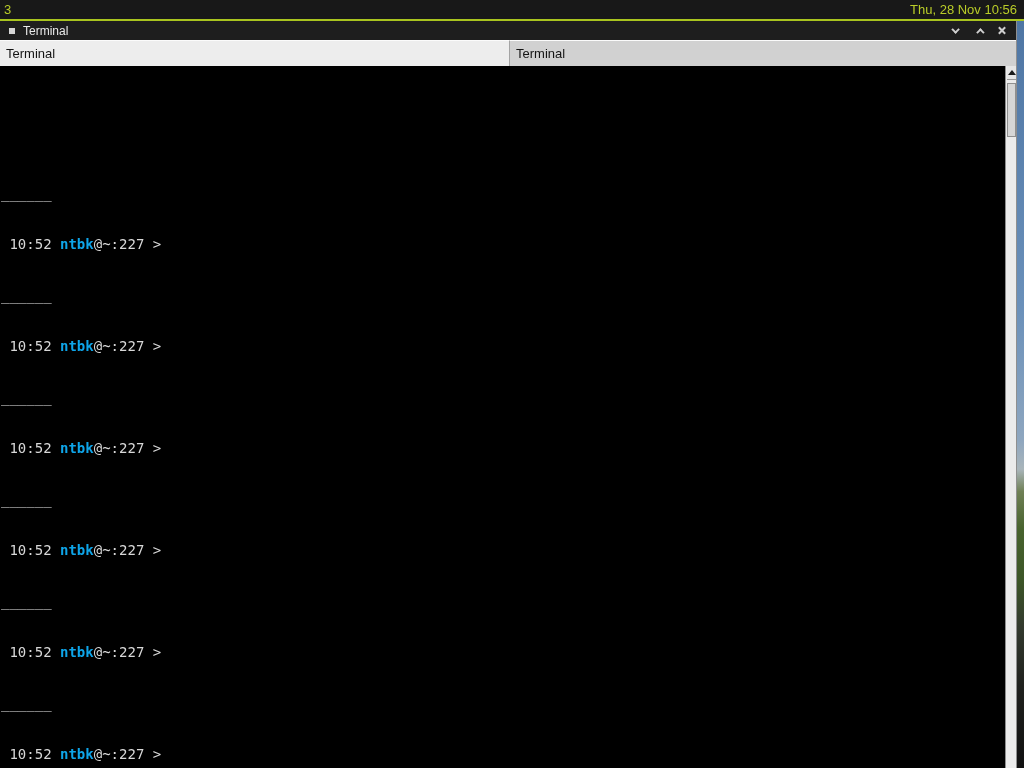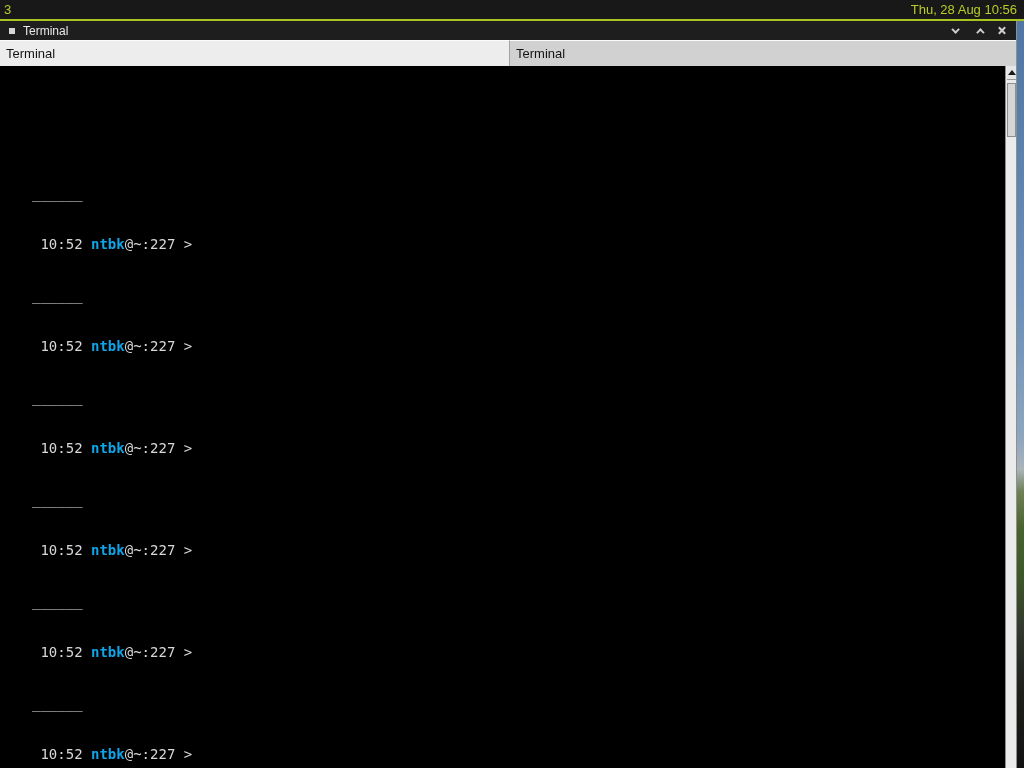--- a/index.html
+++ b/index.html
@@ -34,21 +34,21 @@
   .tab { height:26px; font-size:13px; color:#141414; line-height:25px; padding-left:6px;
          border-top:1px solid #fbfbfb; }
   .tab.active { width:510px; background:#ededed; border-right:1px solid #a3a3a3; }
   .tab.inactive { flex:1; background:#d1d1d1; }
 
   
   .terminal { position:absolute; top:66px; left:0; width:1005px; height:702px;
               background:#000; overflow:hidden; padding-left:1px;
               font-family:"DejaVu Sans Mono", monospace; font-size:14px; line-height:17px;
               color:#d8d8d8; white-space:pre; }
-  .pblock { height:51px;margin-left:31px; }
+  .pblock { height:51px; }
   .blank-row { height:17px; }
   .sep-line { height:17px; color:#cfcfcf; }
   .prompt-line { height:17px; }
   .prompt-user { font-weight:bold; color:#0ea5e9; }
 
   
   .scrollbar { position:absolute; top:66px; left:1005px; width:11px; height:702px;
                background:#ebebeb; border-left:1px solid #8f8f8f; }
   .sb-btn { position:absolute; top:0; left:1px; width:10px; height:14px; background:#e6e6e6;
             border-bottom:1px solid #9a9a9a; display:flex; align-items:center; justify-content:center; }
@@ -65,21 +65,21 @@
                  #6f8055 63%, #48632e 68%, #3c5527 75%, #333a2e 81%,
                  #20211e 89%, #101010 100%); }
 </style>
 </head>
 <body>
 
 <div id="screen">
 
   <div class="topbar">
     <span class="ws">3</span>
-    <span class="clock">Thu, 28 Aug 10:56</span>
+    <span class="clock">Thu, 28 Nov 10:56</span>
   </div>
 
   <div class="titlebar">
     <span class="title-icon"></span>
     <span class="title-text">Terminal</span>
     <span class="controls">
       <span class="ctrl">
           <span class="chev down"></span>
         </span>
       <span class="ctrl">

